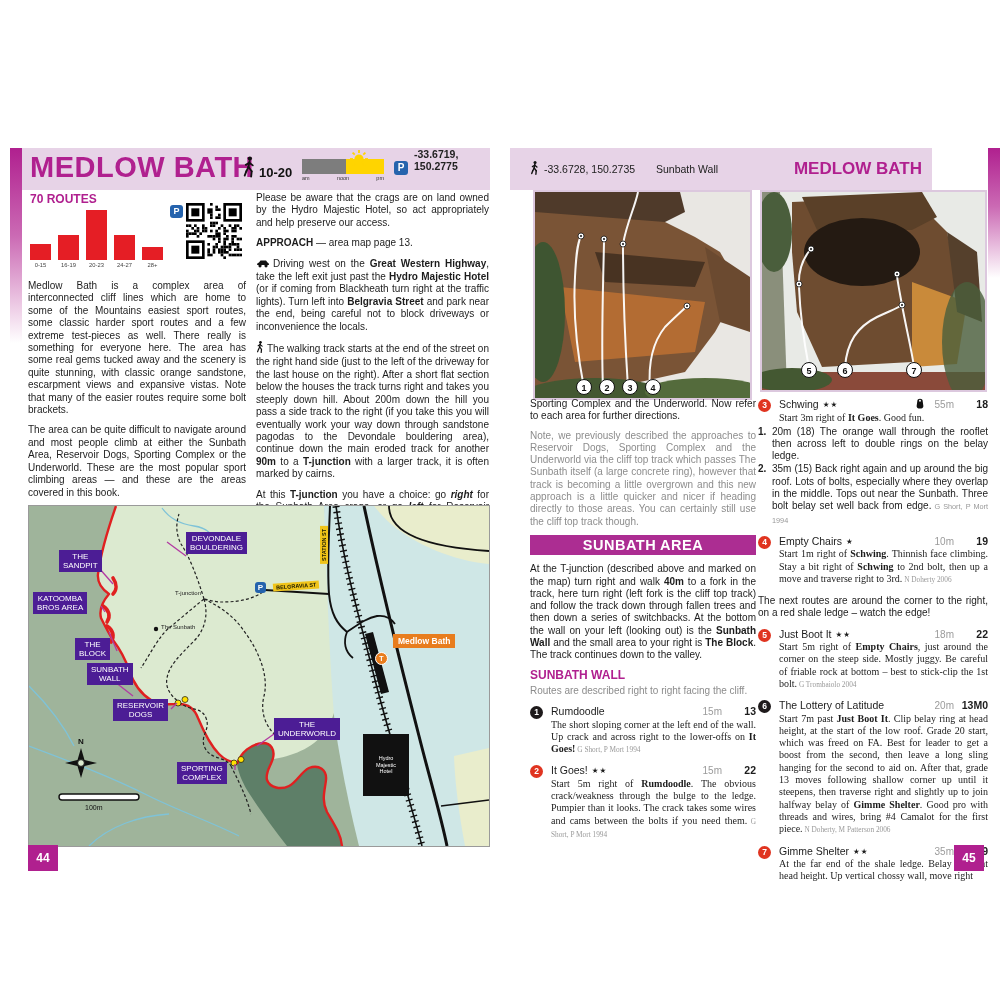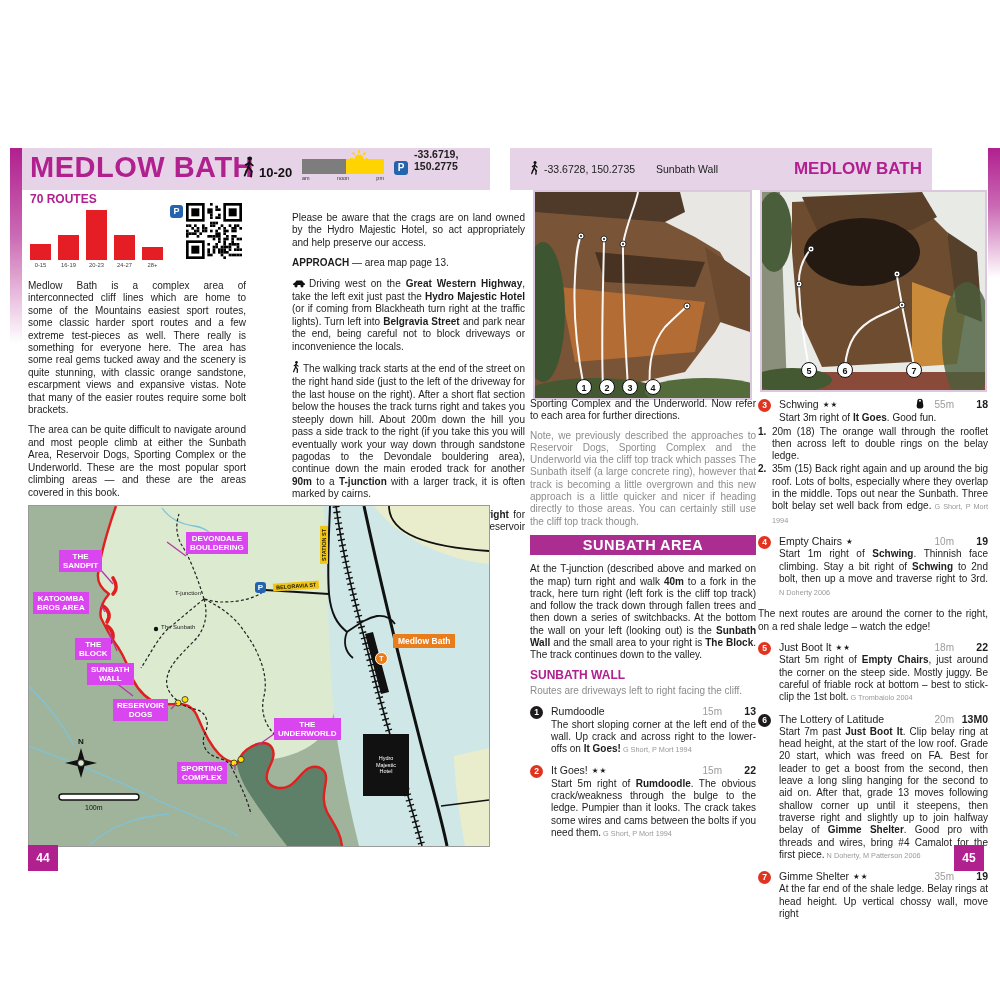--- a/index.html
+++ b/index.html
@@ -27,27 +27,27 @@
   .routes-count{position:absolute;left:30px;top:192px;font-size:12px;font-weight:bold;color:#b0208f;}
   #histogram{position:absolute;left:30px;top:206px;display:flex;align-items:flex-end;gap:7px;height:62px;}
   .bar-col{display:flex;flex-direction:column;align-items:center;justify-content:flex-end;height:100%;}
   .bar{width:21px;background:#e51e25;}
   .bar-label{font-size:5.8px;color:#444;margin-top:2px;}
   .qr-wrap{position:absolute;left:172px;top:203px;}
   .qr-wrap .plogo{position:absolute;left:-2px;top:2px;width:13px;height:13px;font-size:9px;line-height:13px;}
   .col{position:absolute;text-align:justify;font-size:10px;line-height:12.4px;}
   .col p{margin:0 0 8px 0;}
   .col-intro{left:28px;top:280px;width:218px;}
-  .col-mid{left:256px;top:212px;width:233px;margin-left:36px;}
+  .col-mid{left:256px;top:192px;width:233px;}
   .seg-b{font-weight:bold;}
-  .seg-bi{font-weight:bold;}
+  .seg-bi{font-weight:bold;font-style:italic;}
   .inline-icon{display:inline-block;vertical-align:-1px;margin-right:3px;}
   
   .map{position:absolute;left:28px;top:505px;width:460px;height:340px;border:1px solid #9a9a9a;background:#9fb49b;overflow:hidden;}
-  .map-label{position:absolute;background:#d946ef;color:#fff;font-weight:bold;font-size:8px;line-height:1.15;padding:2px 4px;text-align:center;white-space:pre-line;}
+  .map-label{position:absolute;background:#4c1d95;color:#fff;font-weight:normal;font-size:8px;line-height:1.15;padding:2px 4px;text-align:center;white-space:pre-line;}
   .map-small{position:absolute;font-size:6px;color:#222;}
   .street{position:absolute;background:#f0c419;color:#1c1c00;font-weight:bold;font-size:5.5px;padding:1px 3px;}
   .station-box{position:absolute;background:#e87d1e;color:#fff;font-weight:bold;font-size:8.5px;padding:2px 5px;}
   .t-circle{position:absolute;width:11px;height:11px;border-radius:50%;background:#e87d1e;border:1px solid #fff;color:#fff;font-size:7px;font-weight:bold;text-align:center;line-height:11px;}
   .hotel{position:absolute;background:#111;color:#fff;font-size:5.5px;line-height:1.2;display:flex;align-items:center;justify-content:center;text-align:center;white-space:pre-line;}
   .parking{position:absolute;width:11px;height:11px;font-size:8px;line-height:11px;}
   .scale-label{position:absolute;font-size:7px;color:#111;}
   
   .photo{position:absolute;border:2px solid #dcc8de;background:#e9e7e3;}
   .rp-col{position:absolute;text-align:justify;font-size:10px;line-height:12.3px;}
@@ -60,21 +60,21 @@
   .wall-sub{color:#8c8c8c;margin-bottom:2px;}
   .route{position:relative;padding-left:21px;margin-top:8px;}
   .rnum{position:absolute;left:0;top:1px;width:13px;height:13px;border-radius:50%;color:#fff;font-size:8.5px;font-weight:bold;text-align:center;line-height:13px;}
   .rnum.red{background:#e03420;}
   .rnum.black{background:#1e1a1b;}
   .rhead{display:flex;align-items:baseline;}
   .rname{font-weight:normal;font-size:10.5px;flex:1;text-align:left;}
   .stars{font-size:7.5px;letter-spacing:1px;margin-left:4px;vertical-align:1px;}
   .rlen{color:#9b9b9b;font-size:10px;width:36px;text-align:right;}
   .rgrade{font-weight:bold;font-size:10.5px;width:34px;text-align:right;}
-  .rdesc{text-align:justify;}
+  .rdesc{text-align:justify;font-family:Liberation Serif, serif;}
   .credit{font-size:7.3px;color:#999;}
   .credit::before{content:" ";}
   .pitch{display:flex;margin-top:1px;}
   .pnum{font-weight:bold;width:14px;flex:none;text-align:left;}
   .ptext{flex:1;text-align:justify;}
   .gear-icon{margin:0 2px;flex:none;align-self:center;}
   .page-num{position:absolute;width:30px;height:26px;background:#b0208f;color:#fff;font-weight:bold;font-size:12px;display:flex;align-items:center;justify-content:center;}
 </style>
 </head>
 <body>
@@ -522,21 +522,21 @@
     </g>
   </svg>
 </div>
 
 <div class="rp-col rp-left">
   <p>Sporting Complex and the Underworld. Now refer to each area for further directions.</p>
   <p class="gray-note">Note, we previously described the approaches to Reservoir Dogs, Sporting Complex and the Underworld via the cliff top track which passes The Sunbath itself (a large concrete ring), however that track is becoming a little overgrown and this new approach is a little quicker and nicer if heading directly to those areas. You can certainly still use the cliff top track though.</p>
   <div class="area-banner">SUNBATH AREA</div>
   <p><span><span>At the T-junction (described above and marked on the map) turn right and walk </span><span class="seg-b">40m</span><span> to a fork in the track, here turn right (left fork is the cliff top track) and follow the track down through fallen trees and then down a series of switchbacks. At the bottom the wall on your left (looking out) is the </span><span class="seg-b">Sunbath Wall</span><span> and the small area to your right is </span><span class="seg-b">The Block</span><span>. The track continues down to the valley.</span></span></p>
   <div class="wall-heading">SUNBATH WALL</div>
-  <p class="wall-sub">Routes are driveways left to right facing the cliff.</p>
+  <p class="wall-sub">Routes are described right to right facing the cliff.</p>
 
   <div class="route">
     <span class="rnum black">1</span>
     <div class="rhead">
         <span class="rname"><span>Rumdoodle</span><span class="stars"></span></span>
         <span class="rlen">15m</span>
         <span class="rgrade">13</span>
       </div>
     <div class="rdesc"><span><span>The short sloping corner at the left end of the wall. Up crack and across right to the lower-offs on </span><span class="seg-b">It Goes!</span></span><span class="credit">G Short, P Mort 1994</span></div>
   </div>

